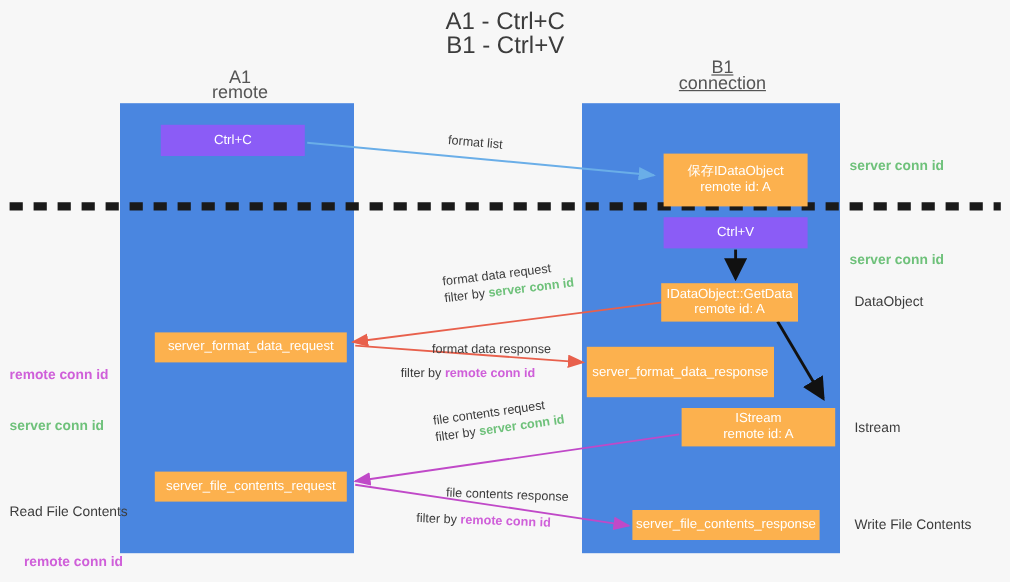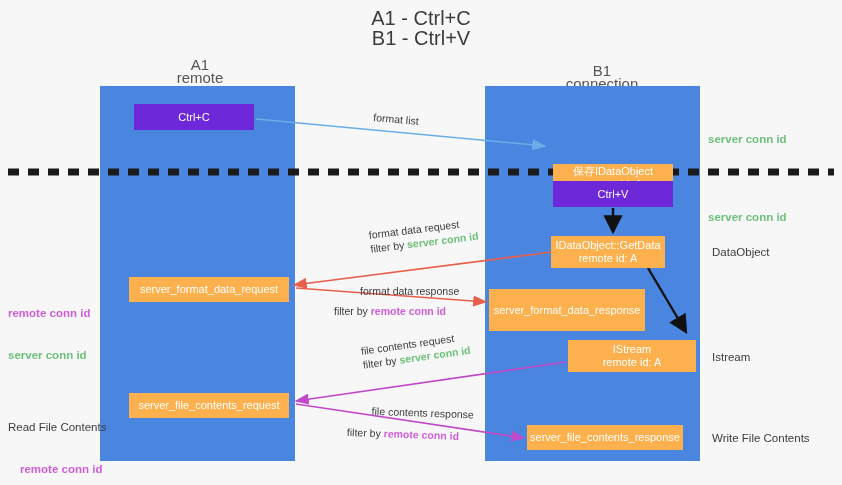--- a/index.html
+++ b/index.html
@@ -20,21 +20,21 @@
     position:absolute;text-align:center;font-size:15px;line-height:13px;color:#555;
   }
 
   .lane{position:absolute;background:#4a86e0;}
 
   .box{
     position:absolute;box-sizing:border-box;
     display:flex;flex-direction:column;align-items:center;justify-content:center;
     color:#ffffff;font-size:11px;line-height:13px;text-align:center;
   }
-  .box.green{background:#6d28d9;}
+  .box.green{background:#8b5cf6;}
   .box.orange{background:#fcb14e;}
   .box span{white-space:pre;display:block;}
 
   .side-label{position:absolute;font-size:11.5px;line-height:14px;white-space:pre;}
   .dark{color:#3c3c3c;}
   .green-t{color:#6ec17a;font-weight:bold;}
   .magenta-t{color:#cf5fd9;font-weight:bold;}
 
   .arrow-label{
     position:absolute;font-size:10.5px;line-height:14px;color:#3c3c3c;
@@ -53,21 +53,21 @@
 
   <div class="title">
     <div>A1 - Ctrl+C</div>
     <div>B1 - Ctrl+V</div>
   </div>
 
   <div class="col-head" style="left:110px;top:58px;width:180px;">
     <div>A1</div>
     <div>remote</div>
   </div>
-  <div class="col-head" style="left:512px;top:64px;width:180px;">
+  <div class="col-head" style="left:512px;top:50px;width:180px;text-decoration:underline;">
     <div>B1</div>
     <div>connection</div>
   </div>
 
   <div class="lane" style="left:100px;top:86px;width:195px;height:375px;"></div>
   <div class="lane" style="left:485px;top:86px;width:215px;height:375px;"></div>
 
   <svg class="overlay">
     <defs>
       <marker id="ah-blue" markerWidth="9" markerHeight="7" refX="8" refY="3.5" orient="auto">
@@ -106,21 +106,21 @@
   </div>
 
   <div class="box orange" style="left:129px;top:277px;width:160px;height:25px;">
     <span>server_format_data_request</span>
   </div>
 
   <div class="box orange" style="left:129px;top:393px;width:160px;height:25px;">
     <span>server_file_contents_request</span>
   </div>
 
-  <div class="box orange" style="left:553px;top:128px;width:120px;height:28px;margin-top:36px;">
+  <div class="box orange" style="left:553px;top:128px;width:120px;height:44px;">
     <span>保存IDataObject</span>
     <span>remote id: A</span>
   </div>
 
   <div class="box green" style="left:553px;top:181px;width:120px;height:26px;">
     <span>Ctrl+V</span>
   </div>
 
   <div class="box orange" style="left:551px;top:236px;width:114px;height:32px;">
     <span>IDataObject::GetData</span>

